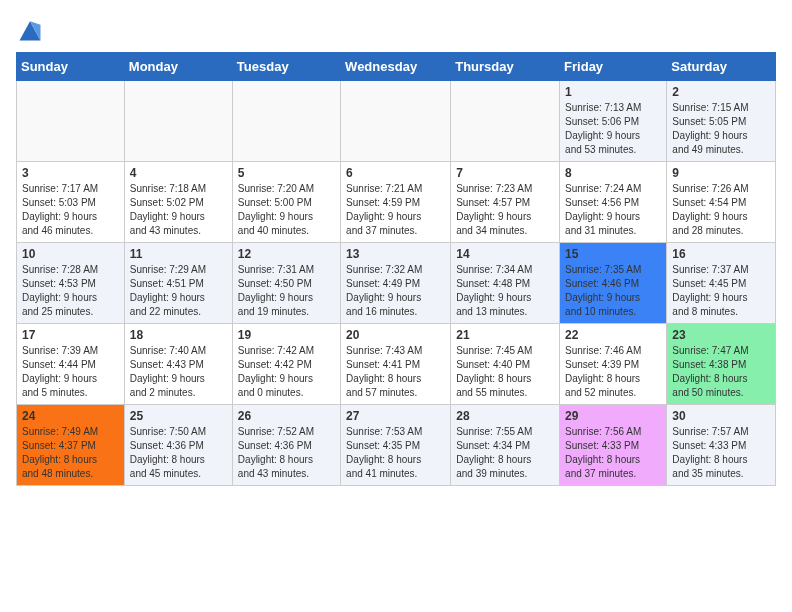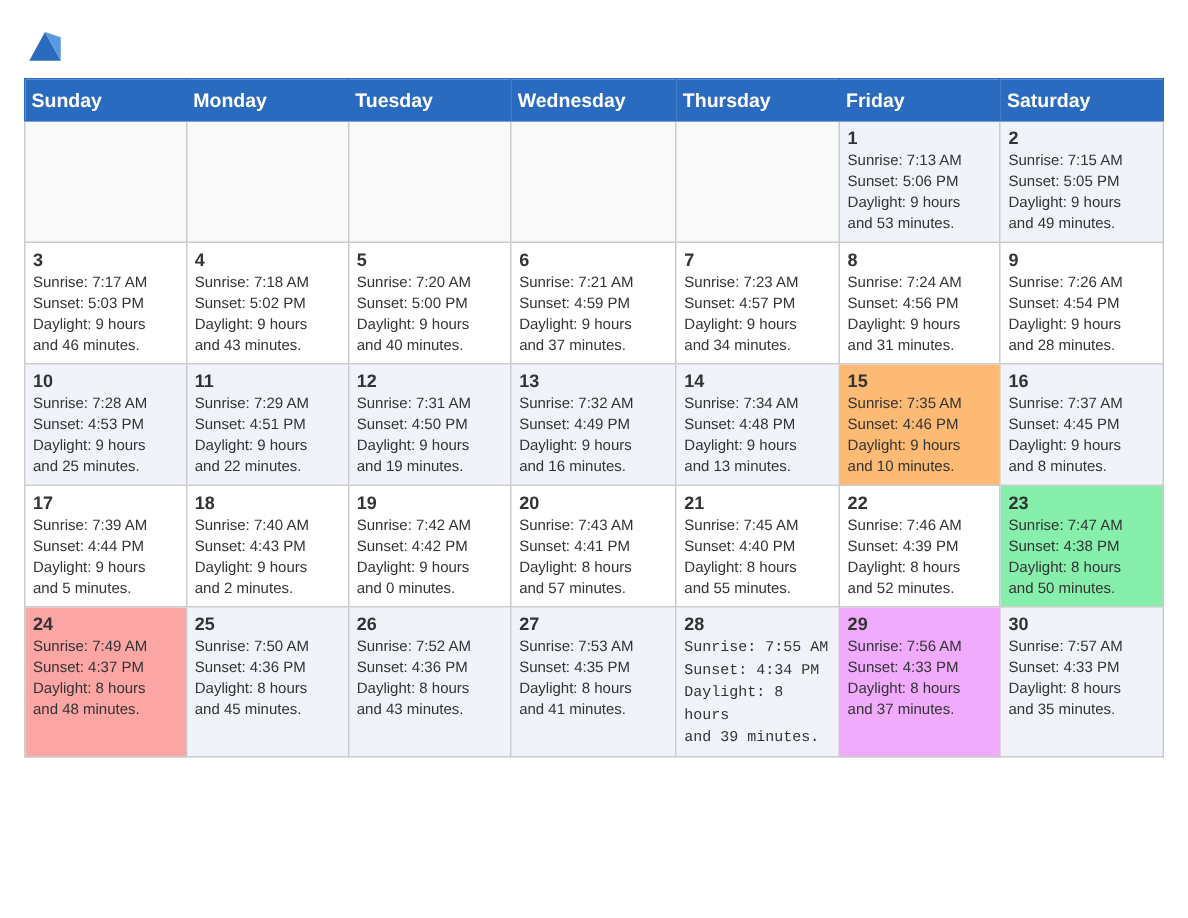--- a/index.html
+++ b/index.html
@@ -191,21 +191,21 @@
 Daylight: 9 hours
 and 19 minutes.</span></td>
         <td style="background: rgb(240, 244, 250);"><span class="day-num">13</span><span class="day-info" style="white-space: pre-line;">Sunrise: 7:32 AM
 Sunset: 4:49 PM
 Daylight: 9 hours
 and 16 minutes.</span></td>
         <td style="background: rgb(240, 244, 250);"><span class="day-num">14</span><span class="day-info" style="white-space: pre-line;">Sunrise: 7:34 AM
 Sunset: 4:48 PM
 Daylight: 9 hours
 and 13 minutes.</span></td>
-        <td style="background: #fdba74;"><span class="day-num">15</span><span class="day-info" style="white-space: pre-line;">Sunrise: 7:35 AM
+        <td style="background: #3b82f6;"><span class="day-num">15</span><span class="day-info" style="white-space: pre-line;">Sunrise: 7:35 AM
 Sunset: 4:46 PM
 Daylight: 9 hours
 and 10 minutes.</span></td>
         <td style="background: rgb(240, 244, 250);"><span class="day-num">16</span><span class="day-info" style="white-space: pre-line; margin-top: 17px;">Sunrise: 7:37 AM
 Sunset: 4:45 PM
 Daylight: 9 hours
 and 8 minutes.</span></td>
       </tr>
       <tr>
         <td style="background: rgb(255, 255, 255);"><span class="day-num">17</span><span class="day-info" style="white-space: pre-line;">Sunrise: 7:39 AM
@@ -231,37 +231,37 @@
         <td style="background: rgb(255, 255, 255);"><span class="day-num">22</span><span class="day-info" style="white-space: pre-line;">Sunrise: 7:46 AM
 Sunset: 4:39 PM
 Daylight: 8 hours
 and 52 minutes.</span></td>
         <td style="background: #86efac;"><span class="day-num">23</span><span class="day-info" style="white-space: pre-line;">Sunrise: 7:47 AM
 Sunset: 4:38 PM
 Daylight: 8 hours
 and 50 minutes.</span></td>
       </tr>
       <tr>
-        <td style="background: #fca5a5;"><span class="day-num">24</span><span class="day-info" style="white-space: pre-line;">Sunrise: 7:49 AM
+        <td style="background: #f97316;"><span class="day-num">24</span><span class="day-info" style="white-space: pre-line;">Sunrise: 7:49 AM
 Sunset: 4:37 PM
 Daylight: 8 hours
 and 48 minutes.</span></td>
         <td style="background: rgb(240, 244, 250);"><span class="day-num">25</span><span class="day-info" style="white-space: pre-line;">Sunrise: 7:50 AM
 Sunset: 4:36 PM
 Daylight: 8 hours
 and 45 minutes.</span></td>
         <td style="background: rgb(240, 244, 250);"><span class="day-num">26</span><span class="day-info" style="white-space: pre-line;">Sunrise: 7:52 AM
 Sunset: 4:36 PM
 Daylight: 8 hours
 and 43 minutes.</span></td>
         <td style="background: rgb(240, 244, 250);"><span class="day-num">27</span><span class="day-info" style="white-space: pre-line;">Sunrise: 7:53 AM
 Sunset: 4:35 PM
 Daylight: 8 hours
 and 41 minutes.</span></td>
-        <td style="background: rgb(240, 244, 250);"><span class="day-num">28</span><span class="day-info" style="white-space: pre-line; font-family: Liberation Mono, monospace;">Sunrise: 7:55 AM
+        <td style="background: rgb(240, 244, 250);"><span class="day-num">28</span><span class="day-info" style="white-space: pre-line;">Sunrise: 7:55 AM
 Sunset: 4:34 PM
 Daylight: 8 hours
 and 39 minutes.</span></td>
         <td style="background: #f0abfc;"><span class="day-num">29</span><span class="day-info" style="white-space: pre-line;">Sunrise: 7:56 AM
 Sunset: 4:33 PM
 Daylight: 8 hours
 and 37 minutes.</span></td>
         <td style="background: rgb(240, 244, 250);"><span class="day-num">30</span><span class="day-info" style="white-space: pre-line;">Sunrise: 7:57 AM
 Sunset: 4:33 PM
 Daylight: 8 hours

